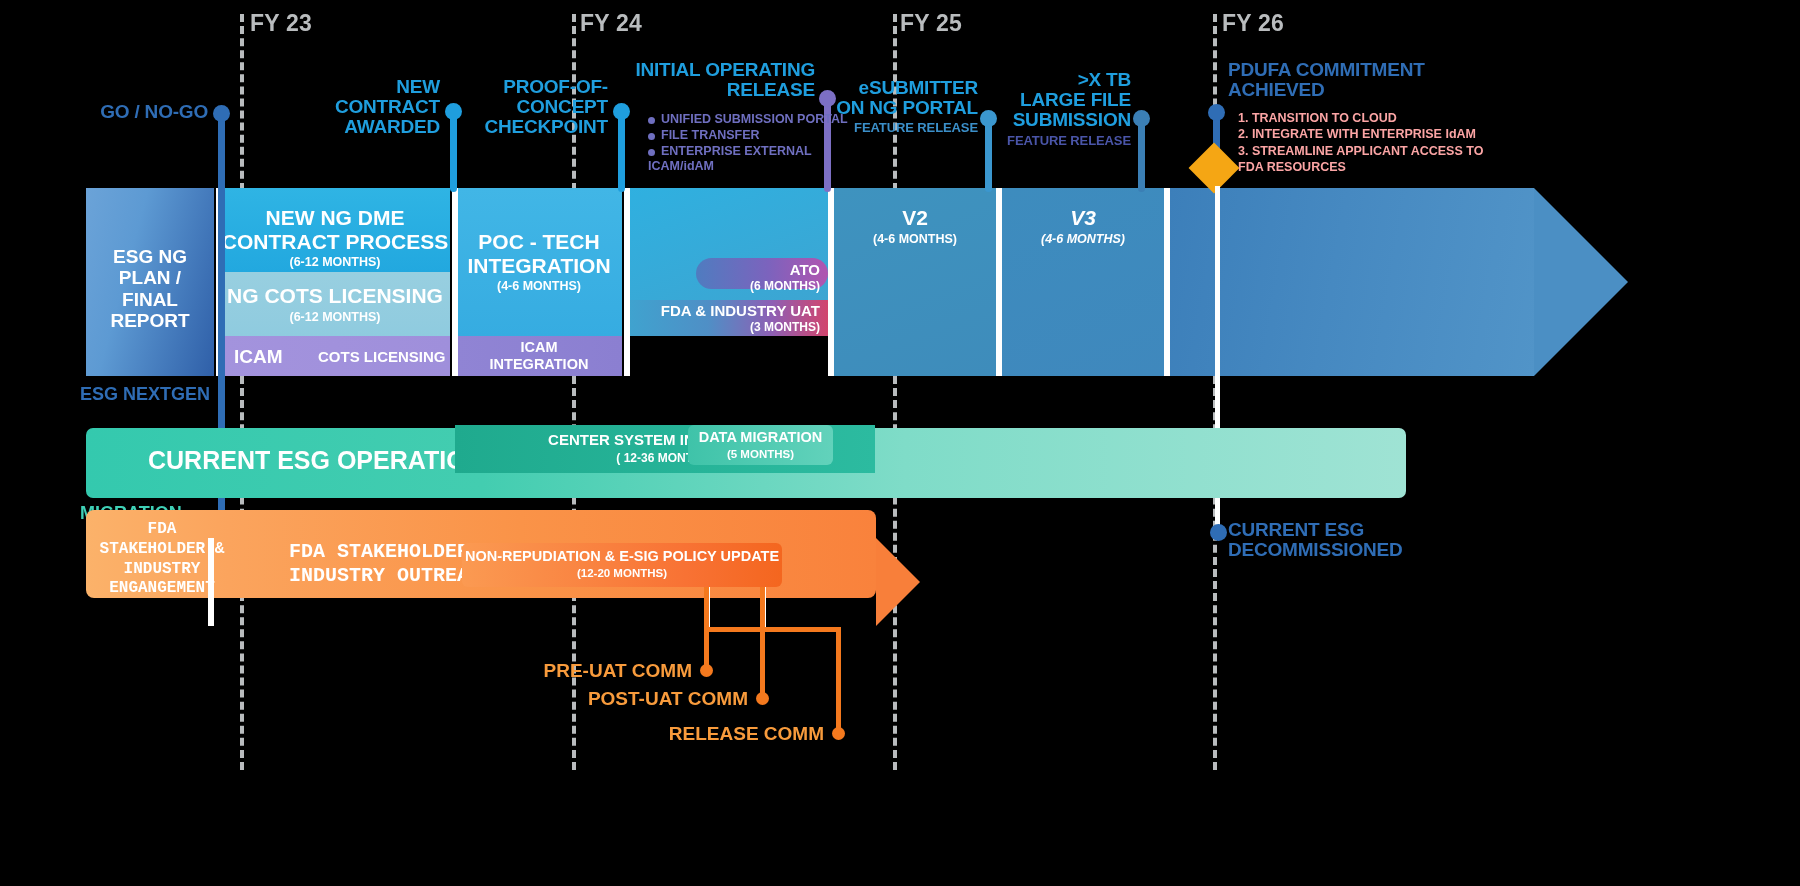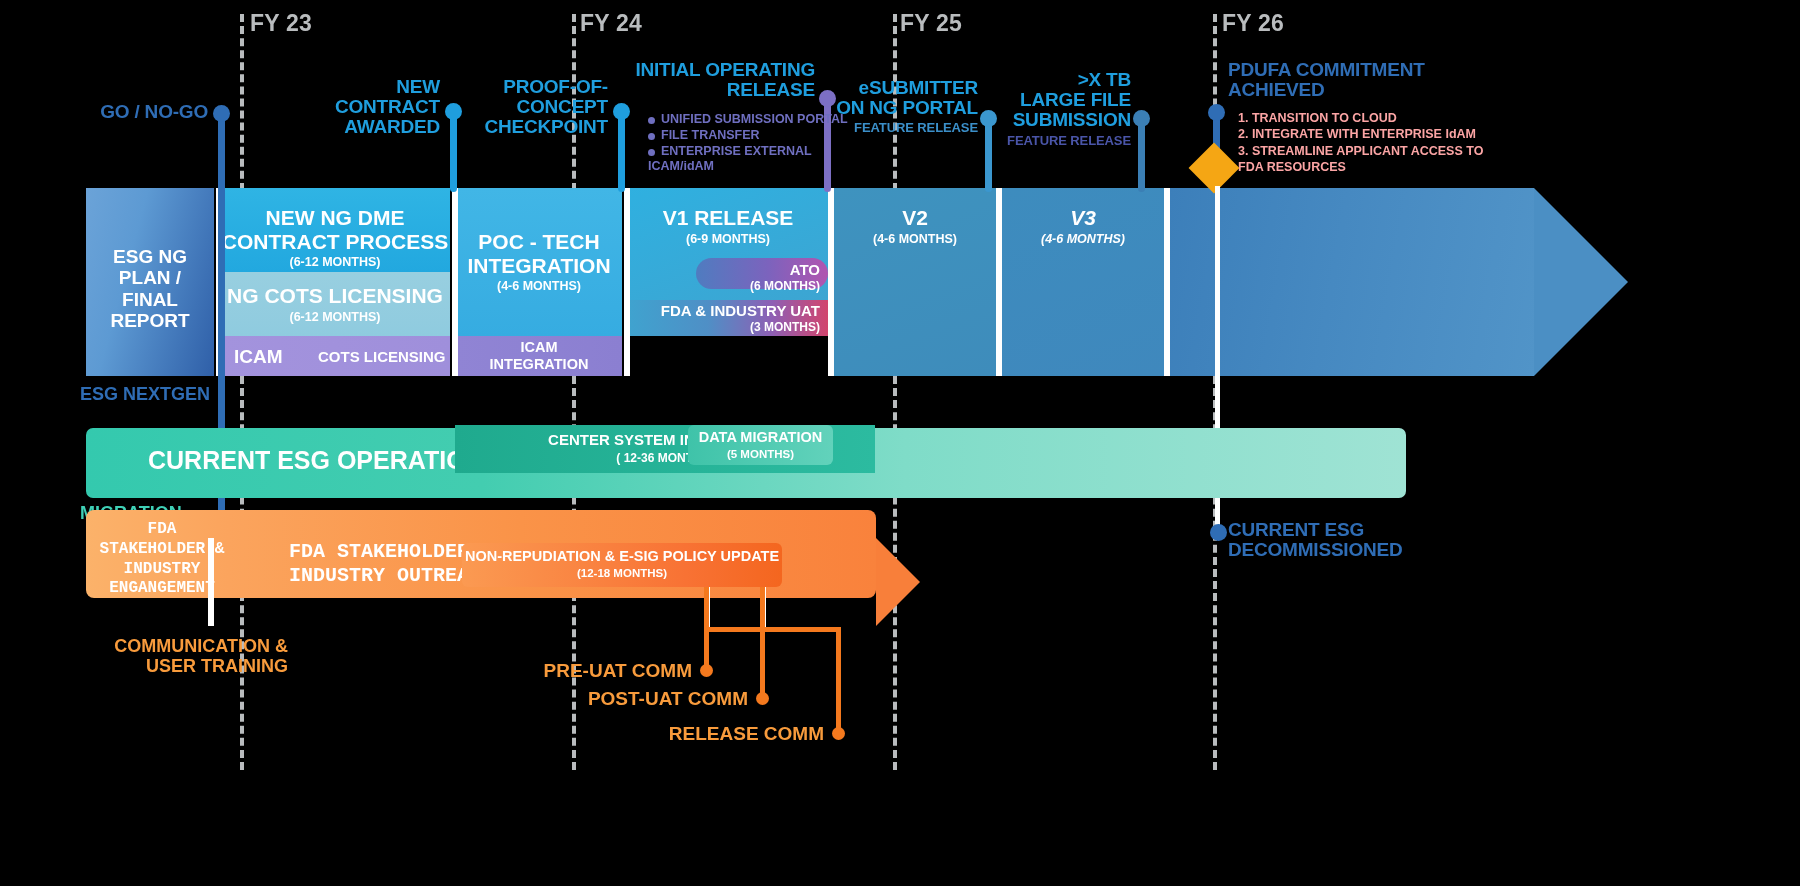--- a/index.html
+++ b/index.html
@@ -113,24 +113,20 @@
 
     <div class="seg" style="left:370px;width:166px;height:148px;background:linear-gradient(180deg,#41b6e6 0%,#36ace1 100%);">
       <div style="position:absolute;left:0;right:0;top:42px;">
         <div class="cellttl" style="white-space:pre-line;">POC - TECH
 INTEGRATION</div>
         <div class="cellsub">(4-6 MONTHS)</div>
       </div>
     </div>
 
     <div class="seg" style="left:542px;width:200px;height:148px;background:linear-gradient(160deg,#2fb0e0 0%,#3fa3cf 100%);">
-      <div style="position:absolute;left:0;right:0;top:18px;">
-        <div class="cellttl">V1 RELEASE</div>
-        <div class="cellsub">(6-9 MONTHS)</div>
-      </div>
       <div style="position:absolute;left:68px;right:0;top:70px;height:31px;
                   background:linear-gradient(90deg,#4f7cc0 0%,#7c63bd 55%,#b155b0 100%);border-radius:16px;">
         <div style="position:absolute;right:8px;top:3px;font-size:15px;font-weight:700;">ATO</div>
         <div style="position:absolute;right:8px;top:21px;font-size:12px;font-weight:700;">(6 MONTHS)</div>
       </div>
       <div style="position:absolute;left:0;right:0;top:112px;height:40px;
                   background:linear-gradient(90deg,#3fa3cf 0%,#4f8fc6 40%,#8e5fb4 72%,#d2456d 100%);">
         <div style="position:absolute;right:8px;top:2px;font-size:15px;font-weight:700;">FDA &amp; INDUSTRY UAT</div>
         <div style="position:absolute;right:8px;top:20px;font-size:12px;font-weight:700;">(3 MONTHS)</div>
       </div>
@@ -225,22 +221,20 @@
     <li>3. STREAMLINE APPLICANT ACCESS TO</li>
     <li>FDA RESOURCES</li>
   </ul>
 
   <div style="position:absolute;left:1196px;top:150px;width:36px;height:36px;background:#f5a614;transform:rotate(45deg);"></div>
 
   <div style="position:absolute;left:1215px;top:186px;width:5px;height:345px;background:#fff;"></div>
 
   <div class="lanelbl" style="left:80px;top:384px;color:#2f6db5;">ESG NEXTGEN</div>
   <div class="lanelbl" style="left:80px;top:503px;color:#3fd0b6;">MIGRATION</div>
-  <div class="lanelbl" style="left:78px;top:636px;color:#f89b3c;white-space:pre-line;text-align:right;width:210px;line-height:1.12;">COMMUNICATION &amp;
-USER TRAINING</div>
 
   <div class="lane2">
     <div class="lane2txt">CURRENT ESG OPERATION</div>
   </div>
   <div style="position:absolute;left:1406px;top:428px;width:0;height:0;
               border-top:35px solid transparent;border-bottom:35px solid transparent;
               border-left:0 solid transparent;"></div>
   <div class="csi">
     <div style="position:absolute;left:0;right:0;top:6px;text-align:center;font-size:15px;font-weight:700;">CENTER SYSTEM INTEGRATION</div>
     <div style="position:absolute;left:0;right:0;top:26px;text-align:center;font-size:12px;font-weight:700;">( 12-36 MONTHS)</div>
@@ -259,21 +253,21 @@
 STAKEHOLDER &amp;
 INDUSTRY
 ENGANGEMENT</div>
     <div style="position:absolute;left:160px;top:30px;width:290px;text-align:center;font-size:20px;font-weight:700;line-height:1.22;white-space:pre-line;">FDA STAKEHOLDER &amp;
 INDUSTRY OUTREACH</div>
   </div>
   <div class="lane3head"></div>
   <div class="whitegap" style="left:208px;top:538px;width:6px;height:88px;"></div>
   <div class="nonrep">
     <div style="position:absolute;left:0;right:0;top:5px;text-align:center;font-size:14.5px;font-weight:700;">NON-REPUDIATION &amp; E-SIG POLICY UPDATE</div>
-    <div style="position:absolute;left:0;right:0;top:24px;text-align:center;font-size:11.5px;font-weight:700;">(12-18 MONTHS)</div>
+    <div style="position:absolute;left:0;right:0;top:24px;text-align:center;font-size:11.5px;font-weight:700;">(12-20 MONTHS)</div>
   </div>
   <div class="whitegap" style="left:704px;top:587px;width:6px;height:40px;"></div>
   <div class="whitegap" style="left:760px;top:587px;width:6px;height:40px;"></div>
 
   <div class="callout" style="left:704px;top:587px;height:83px;"></div>
   <div class="calloutdot" style="left:700px;top:664px;"></div>
   <div class="colbl" style="left:440px;top:660px;width:252px;">PRE-UAT COMM</div>
 
   <div class="callout" style="left:760px;top:587px;height:111px;"></div>
   <div class="calloutdot" style="left:756px;top:692px;"></div>

